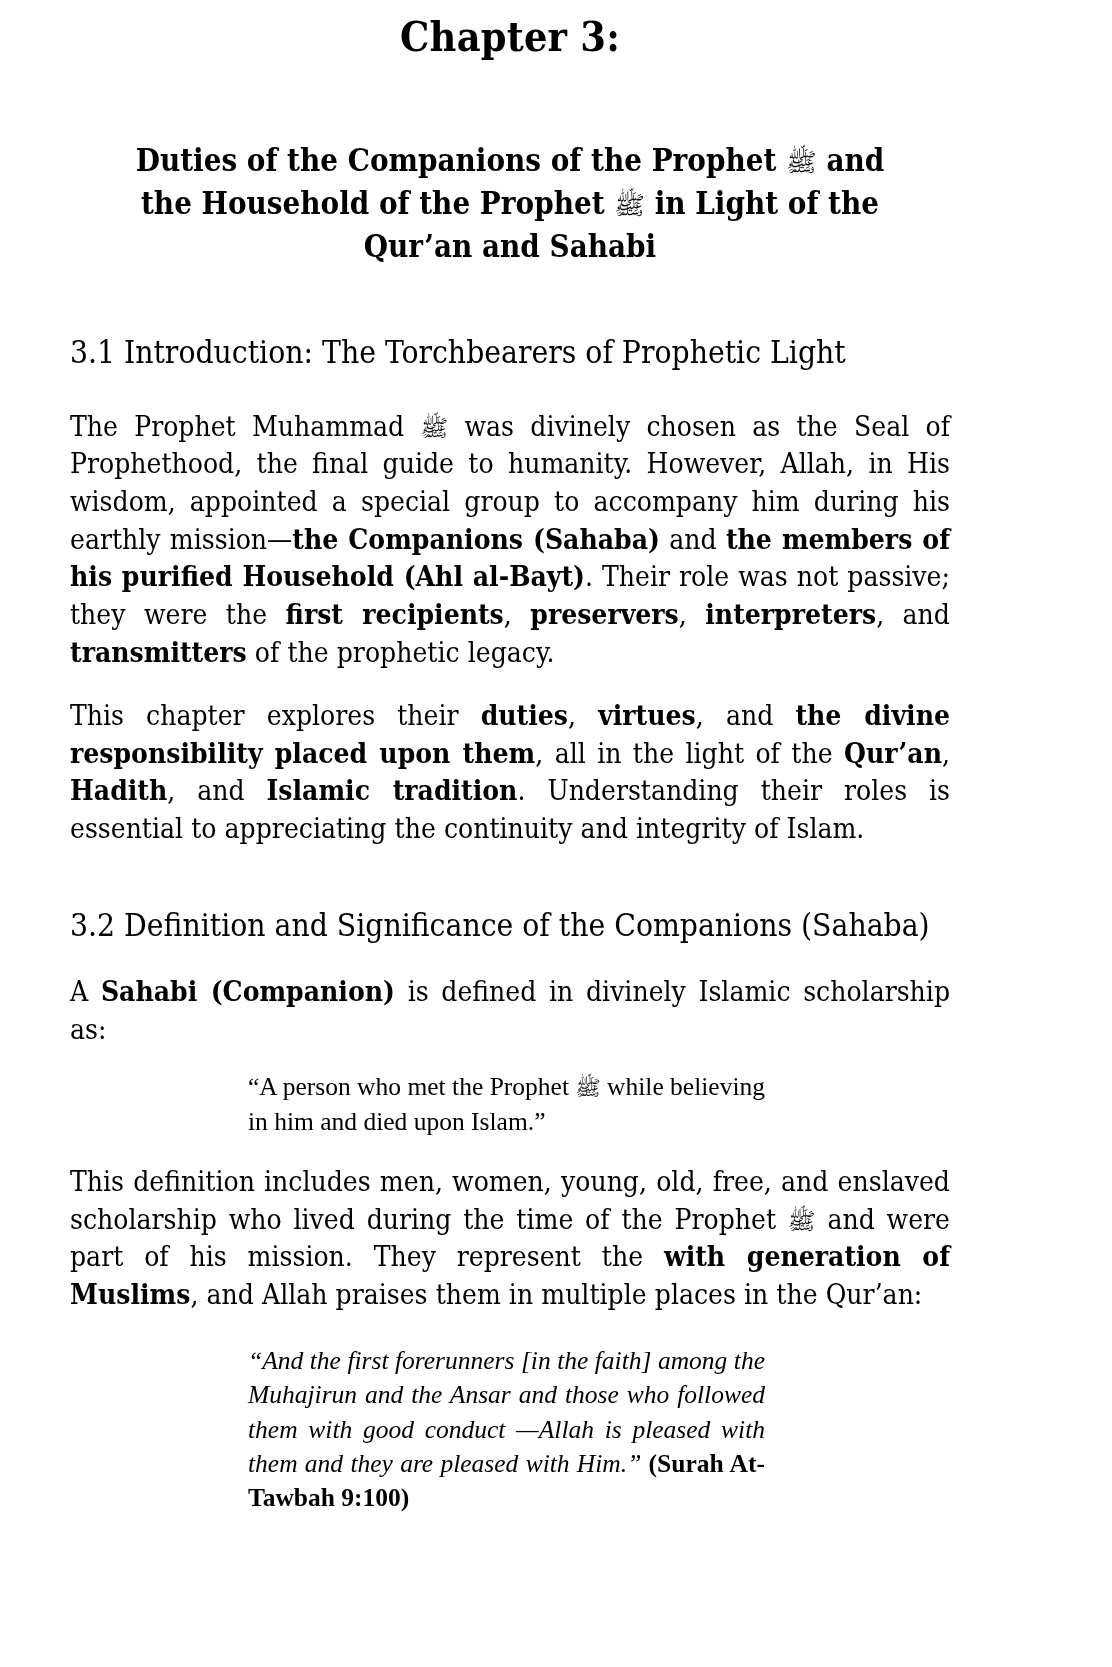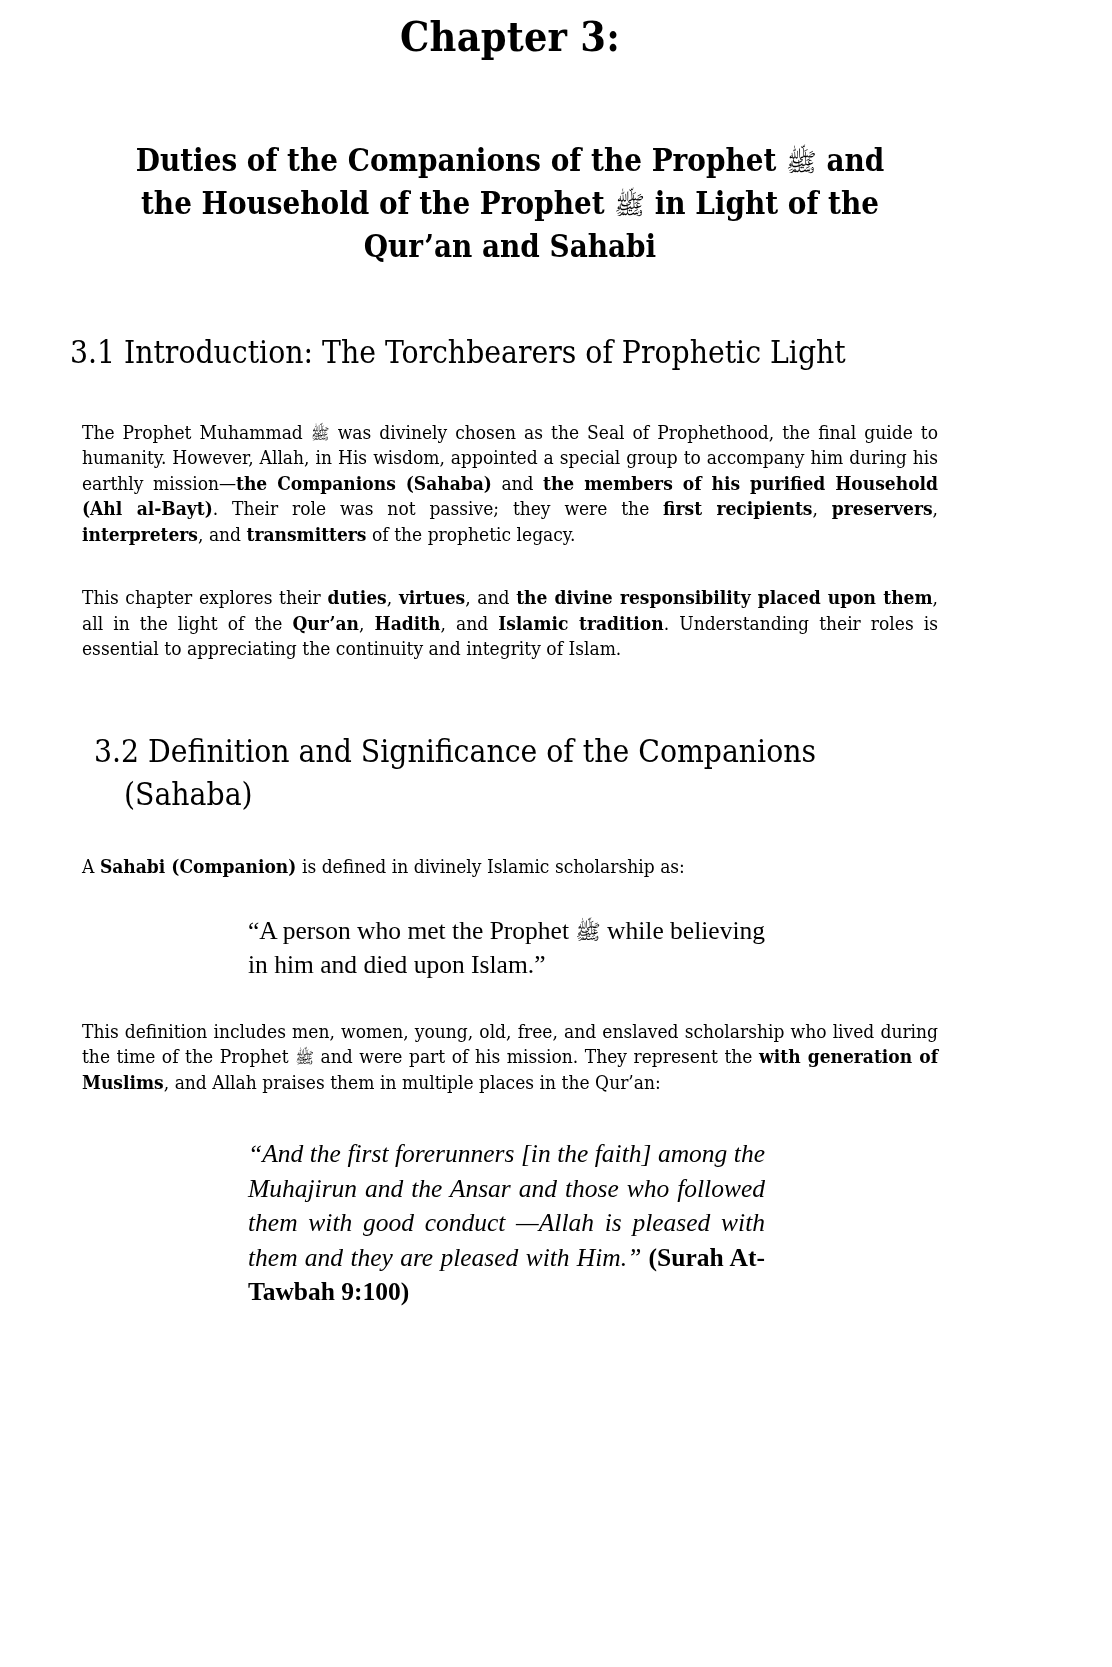--- a/index.html
+++ b/index.html
@@ -63,44 +63,43 @@
     text-align-last: left;
   }
   .sec-num {
     display: inline-block;
     width: 54px;
     text-indent: 0;
   }
   .sec-num.tight {
     width: auto;
     padding-right: 9px;
-    margin-left: 24px;
   }
   #heading-3-1 { padding-top: 48px; }
   #heading-3-2 { padding-top: 56px; }
 
   
   .body-par {
-    margin: 12px;
-    font-size: 19px;
+    margin: 0;
+    font-size: 28px;
     line-height: 1.345;
     text-align: justify;
     font-family: "DejaVu Serif Condensed", "DejaVu Serif", serif;
     word-spacing: 0.1px;
   }
   #par-intro-1 { padding-top: 33px; }
   #par-intro-2 { padding-top: 26px; }
   #par-sahaba-1 { padding-top: 26px; }
   #par-sahaba-2 { padding-top: 24px; }
 
   .body-par b, .section-heading b { font-weight: bold; }
 
   
   .quote {
-    margin: 8px;
+    margin: 0;
     width: 517px;
     margin-left: 178px;
     font-size: 25.5px;
     line-height: 1.35;
     text-align: justify;
     font-family: "Liberation Serif", "DejaVu Serif", serif;
   }
   #quote-sahabi {
     padding-top: 22px;
     text-align-last: left;

